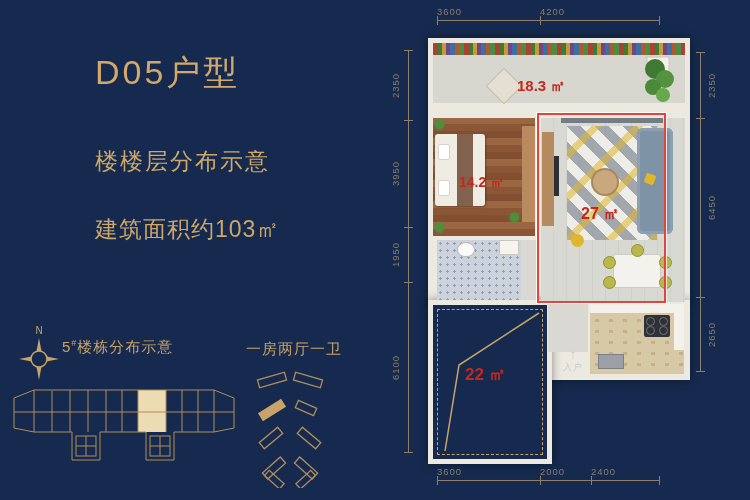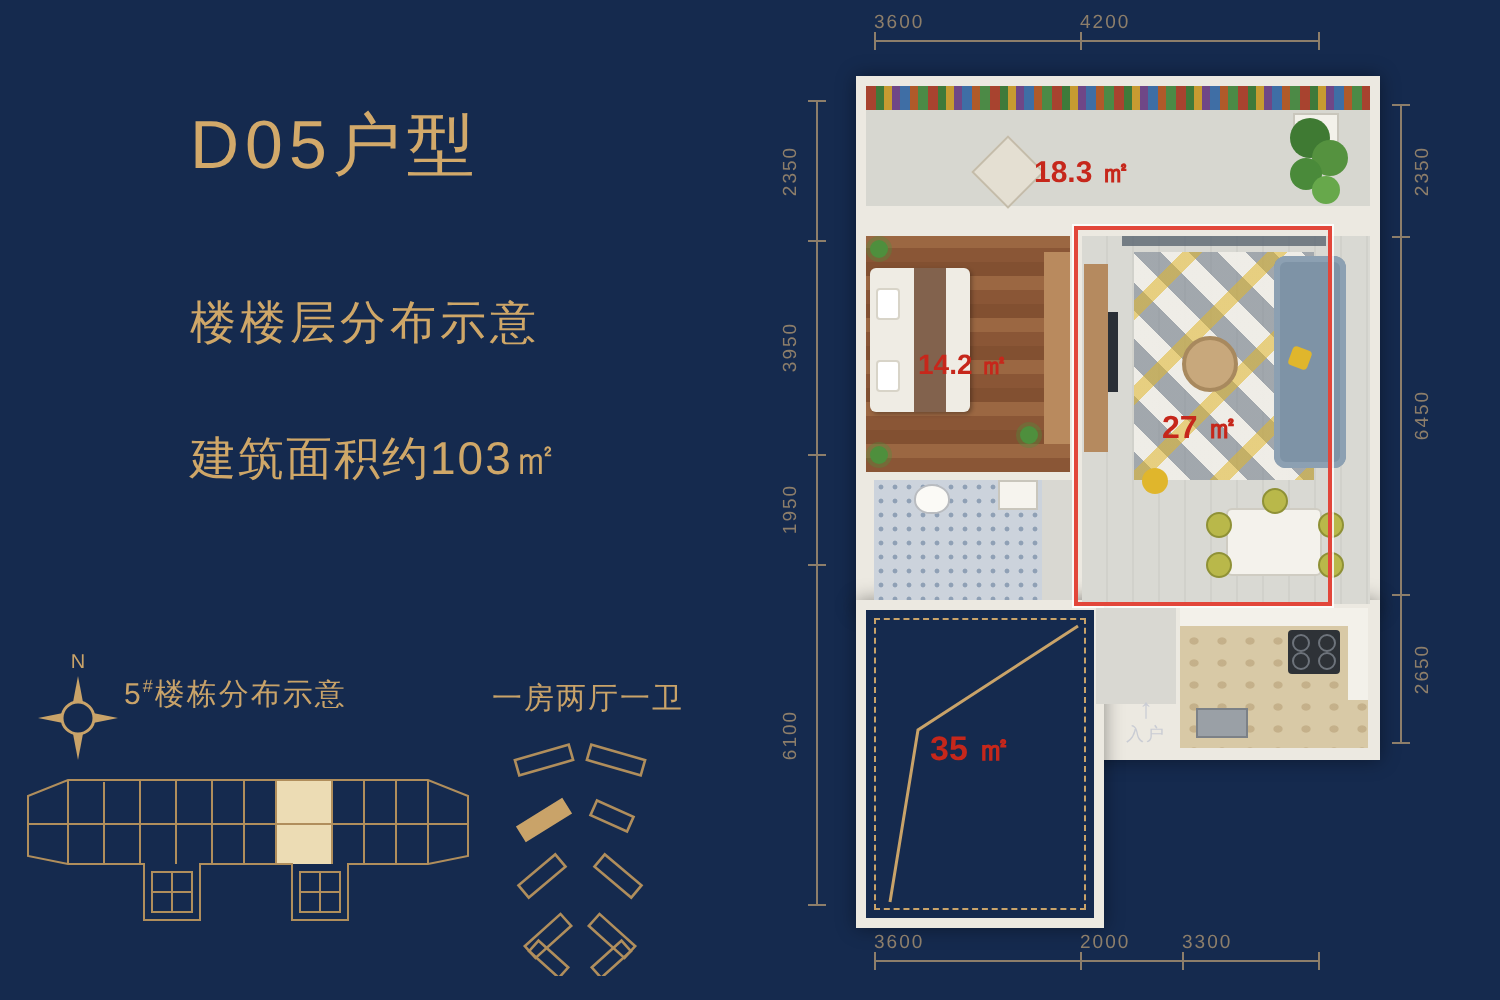--- a/index.html
+++ b/index.html
@@ -249,38 +249,38 @@
 <div class="abs" id="entry-marker">
   <div id="entry-arrow">↑</div>
   <div id="entry-label">入户</div>
 </div>
 
 <div class="abs" id="void-area">
   <div id="void-dash"></div>
   <svg class="abs" width="114" height="154" viewBox="0 0 114 154">
     <polyline points="106,8 26,60 12,146" fill="none" stroke="#c9a369" stroke-width="1.5"></polyline>
   </svg>
-  <div class="abs area-label" id="void-label">35 ㎡</div>
+  <div class="abs area-label" id="void-label">22 ㎡</div>
 </div>
 
 <div class="abs dim hline" style="left:437px;top:20px;width:223px;"></div>
 <div class="abs dim htick" style="left:437px;top:16px;"></div>
 <div class="abs dim htick" style="left:540px;top:16px;"></div>
 <div class="abs dim htick" style="left:659px;top:16px;"></div>
 <div class="abs dim-label" style="left:437px;top:6px;width:103px;">3600</div>
 <div class="abs dim-label" style="left:540px;top:6px;width:120px;">4200</div>
 
 <div class="abs dim hline" style="left:437px;top:480px;width:223px;"></div>
 <div class="abs dim htick" style="left:437px;top:476px;"></div>
 <div class="abs dim htick" style="left:540px;top:476px;"></div>
 <div class="abs dim htick" style="left:591px;top:476px;"></div>
 <div class="abs dim htick" style="left:659px;top:476px;"></div>
 <div class="abs dim-label" style="left:437px;top:466px;width:103px;">3600</div>
 <div class="abs dim-label" style="left:540px;top:466px;width:51px;">2000</div>
-<div class="abs dim-label" style="left:591px;top:466px;width:68px;">3300</div>
+<div class="abs dim-label" style="left:591px;top:466px;width:68px;">2400</div>
 
 <div class="abs dim vline" style="left:408px;top:50px;height:403px;"></div>
 <div class="abs dim vtick" style="left:404px;top:50px;"></div>
 <div class="abs dim vtick" style="left:404px;top:120px;"></div>
 <div class="abs dim vtick" style="left:404px;top:227px;"></div>
 <div class="abs dim vtick" style="left:404px;top:282px;"></div>
 <div class="abs dim vtick" style="left:404px;top:452px;"></div>
 <div class="abs dim-label vlabel" style="left:388px;top:50px;height:70px;">
     <span>2350</span>
   </div>

